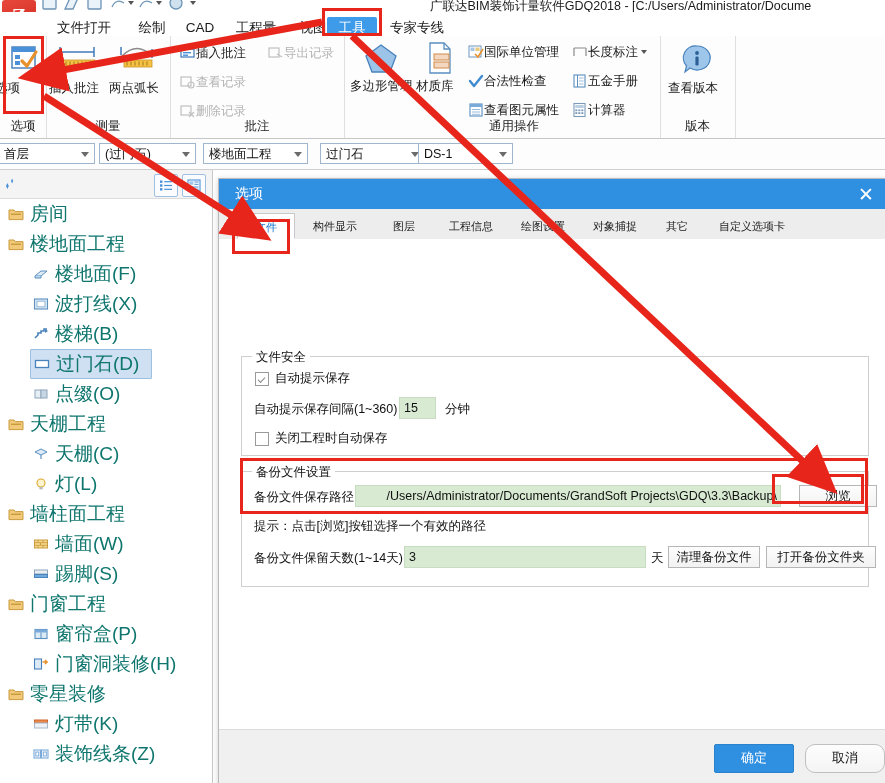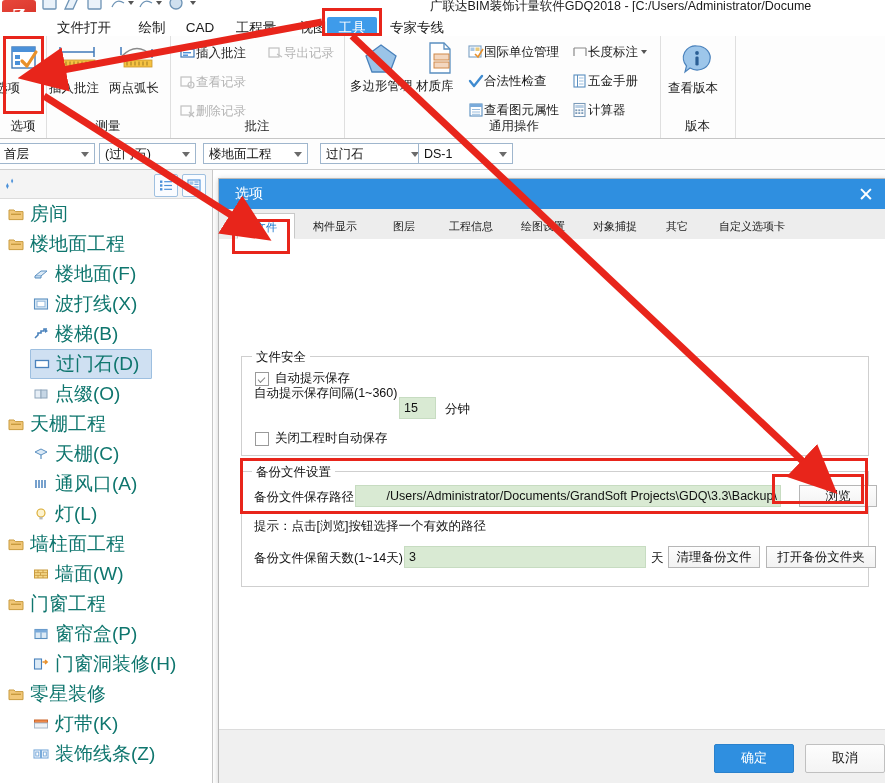--- a/index.html
+++ b/index.html
@@ -101,21 +101,21 @@
   .btn{position:absolute;background:linear-gradient(#fdfdfd,#f2f2f2);border:1px solid #b6b6b6;
     font-size:12.5px;color:#111;text-align:center;box-sizing:border-box;cursor:default;}
 
   .dlg-foot{position:absolute;left:0;top:550px;width:667px;height:55px;background:#f0f0f0;
     border-top:1px solid #dcdcdc;}
   .btn-ok{position:absolute;left:495px;top:14px;width:78px;height:27px;background:#2f8fe0;
     border:1px solid #2a81cc;color:#fff;font-size:13px;text-align:center;line-height:25px;
     border-radius:2px;cursor:default;}
   .btn-cancel{position:absolute;left:586px;top:14px;width:78px;height:27px;
     background:linear-gradient(#fdfdfd,#f4f4f4);border:1px solid #c0c0c0;color:#111;font-size:13px;
-    text-align:center;line-height:25px;border-radius:2px;cursor:default;}
+    text-align:center;line-height:25px;border-radius:10px;cursor:default;}
 
   
   .anno-box{position:absolute;border:3px solid #e8251b;box-sizing:border-box;pointer-events:none;}
   #anno-svg{position:absolute;left:0;top:0;width:885px;height:783px;pointer-events:none;}
 </style>
 </head>
 <body>
 
 <div id="root">
 
@@ -526,35 +526,20 @@
                 <line x1="8" y1="8" x2="8" y2="12" stroke="#5a8fc0" stroke-width="1.2"></line>
               </svg>
             </span>
             <span>天棚(C)</span>
           </div>
         </div>
         <div class="tnode leaf">
           <div class="selwrap">
             <span class="ico">
               <svg width="16" height="14" viewBox="0 0 16 14">
-                <g stroke="#4a82bc" stroke-width="1.5">
-                  <line x1="3" y1="3" x2="3" y2="11"></line>
-                  <line x1="6" y1="3" x2="6" y2="11"></line>
-                  <line x1="9" y1="3" x2="9" y2="11"></line>
-                  <line x1="12" y1="3" x2="12" y2="11"></line>
-                </g>
-              </svg>
-            </span>
-            <span>通风口(A)</span>
-          </div>
-        </div>
-        <div class="tnode leaf">
-          <div class="selwrap">
-            <span class="ico">
-              <svg width="16" height="14" viewBox="0 0 16 14">
                 <circle cx="8" cy="6" r="4" fill="#fdf3cf" stroke="#d9a92c" stroke-width="1.1"></circle>
                 <rect x="6.4" y="10" width="3.2" height="2.4" fill="#b8b8b8"></rect>
               </svg>
             </span>
             <span>灯(L)</span>
           </div>
         </div>
         <div class="tnode grp">
           <div class="selwrap">
             <span class="ico">
@@ -578,20 +563,31 @@
                   <line x1="10" y1="3" x2="10" y2="5.7"></line>
                   <line x1="7.5" y1="5.7" x2="7.5" y2="8.3"></line>
                   <line x1="5" y1="8.3" x2="5" y2="11"></line>
                   <line x1="10" y1="8.3" x2="10" y2="11"></line>
                 </g>
               </svg>
             </span>
             <span>墙面(W)</span>
           </div>
         </div>
+        <div class="tnode leaf">
+          <div class="selwrap">
+            <span class="ico">
+              <svg width="16" height="14" viewBox="0 0 16 14">
+                <rect x="1.5" y="3" width="13" height="4" fill="#e8eef4" stroke="#8fa6bb" stroke-width="1"></rect>
+                <rect x="1.5" y="7.5" width="13" height="3" fill="#6fa8dc" stroke="#4a82bc" stroke-width="1"></rect>
+              </svg>
+            </span>
+            <span>踢脚(S)</span>
+          </div>
+        </div>
         <div class="tnode grp">
           <div class="selwrap">
             <span class="ico">
               <svg width="16" height="14" viewBox="0 0 16 14">
                 <path d="M1 3 h5 l1.4 1.6 h7.6 v8 h-14 z" fill="#f2c879" stroke="#c99b3f" stroke-width="1"></path>
                 <rect x="3" y="6.6" width="10" height="1.4" fill="#c99b3f"></rect>
               </svg>
             </span>
             <span>门窗工程</span>
           </div>
@@ -676,21 +672,21 @@
 
     <div class="dlg-body">
 
 
       <div class="fieldset" style="left:22px;top:117px;width:626px;height:98px">
         <div class="fs-legend">文件安全</div>
         <div class="chk" style="left:13px;top:13px">
           <span class="box on"></span>
           <span>自动提示保存</span>
         </div>
-        <div class="lbl" style="left:12px;top:28px">自动提示保存间隔(1~360)</div>
+        <div class="lbl" style="left:12px;top:44px">自动提示保存间隔(1~360)</div>
         <div class="inp" style="left:157px;top:40px;width:37px;height:22px">15</div>
         <div class="lbl" style="left:203px;top:44px">分钟</div>
         <div class="chk" style="left:13px;top:73px">
           <span class="box"></span>
           <span>关闭工程时自动保存</span>
         </div>
       </div>
 
       <div class="fieldset" style="left:22px;top:232px;width:626px;height:114px">
         <div class="fs-legend">备份文件设置</div>

